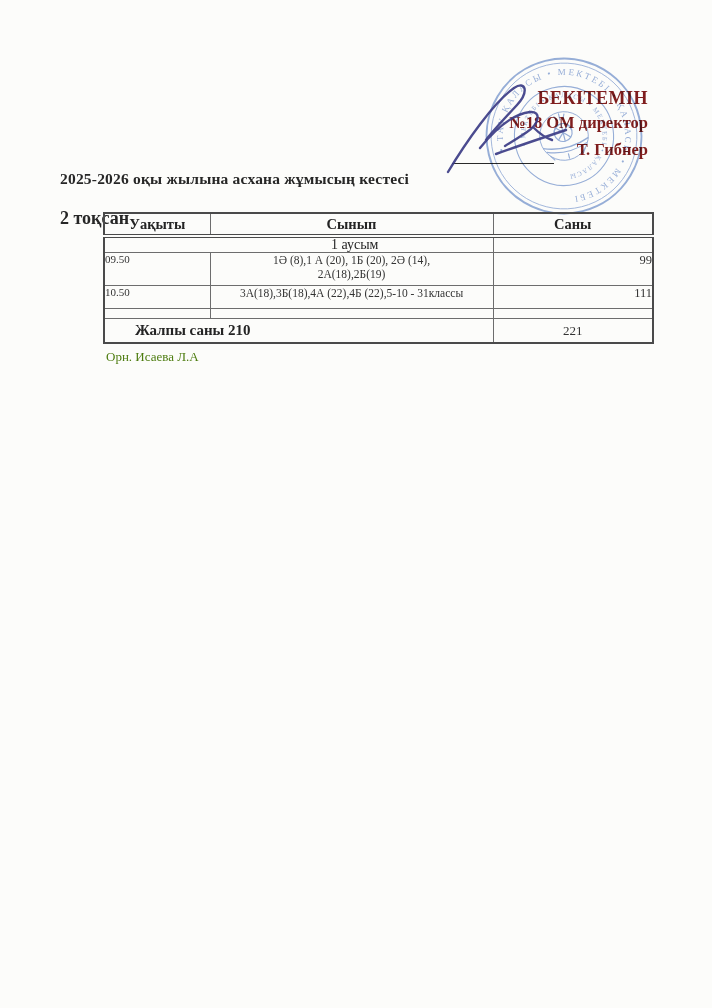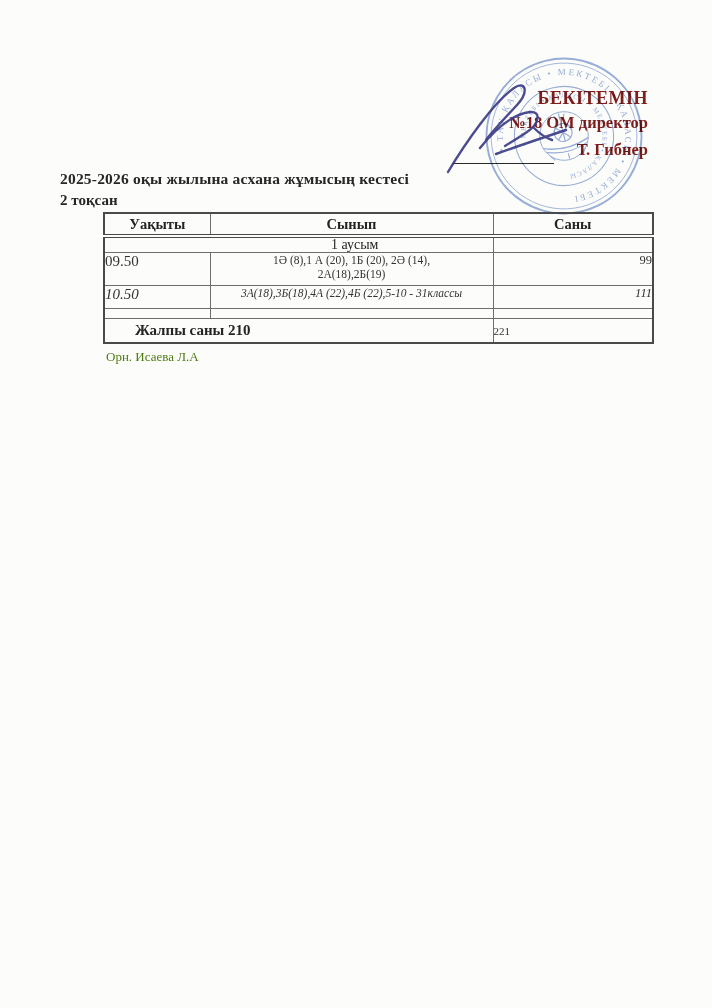--- a/index.html
+++ b/index.html
@@ -37,21 +37,21 @@
     position:absolute;left:438px;top:72px;width:150px;height:110px;
   }
   .signature svg{width:100%;height:100%;}
 
   
   .title-block{
     position:absolute;left:0;right:0;top:170px;text-align:left;
     padding-left:60px;font-weight:bold;color:#262626;
   }
   .title-block .t1{font-size:15.5px;letter-spacing:.2px;}
-  .title-block .t2{font-size:15px;margin-top:4px;}
+  .title-block .t2{font-size:18px;margin-top:20px;}
 
   
   table.sched{
     position:absolute;left:103px;top:212px;width:549px;
     border-collapse:collapse;table-layout:fixed;
     font-size:11.5px;color:#333;
   }
   table.sched col.c1{width:106px;}
   table.sched col.c2{width:283px;}
   table.sched col.c3{width:160px;}
@@ -63,31 +63,31 @@
   tr.hdr th{
     font-size:14.5px;font-weight:bold;color:#242424;height:20px;
     border-bottom:4px double #4a4a4a;
   }
   th.c3h,td.cnt{padding-right:28px;}
   tr.shift td{
     font-size:14px;font-weight:normal;color:#242424;height:14px;
     text-align:center;text-indent:112px;line-height:14px;
   }
   tr.r1 td{height:32px;vertical-align:top;}
-  tr.r2 td{height:22px;vertical-align:top;font-style:italic;}
-  td.time{text-align:left;padding-left:5px;font-size:15px;padding-top:2px;margin-left:36px;}
+  tr.r2 td{height:22px;vertical-align:top;}
+  td.time{text-align:left;padding-left:5px;font-size:11px;padding-top:2px;margin-left:36px;}
   td.cls{text-align:center;line-height:14px;padding-top:2px;}
   td.cnt{text-align:right;font-size:12.5px;padding-top:3px;}
   tr.spacer td{height:9px;}
   tr.total td{height:23px;}
   td.total-label{
     font-size:15px;font-weight:bold;color:#242424;text-align:left;
     text-indent:30px;
   }
-  td.total-cnt{text-align:left;font-size:11px;padding-right:28px;}
+  td.total-cnt{text-align:center;font-size:13px;padding-right:28px;}
 
   .footer-note{
     position:absolute;left:106px;top:349px;font-size:13px;color:#4d7c0f;
   }
 </style>
 </head>
 <body>
 
 <div class="page">
 

